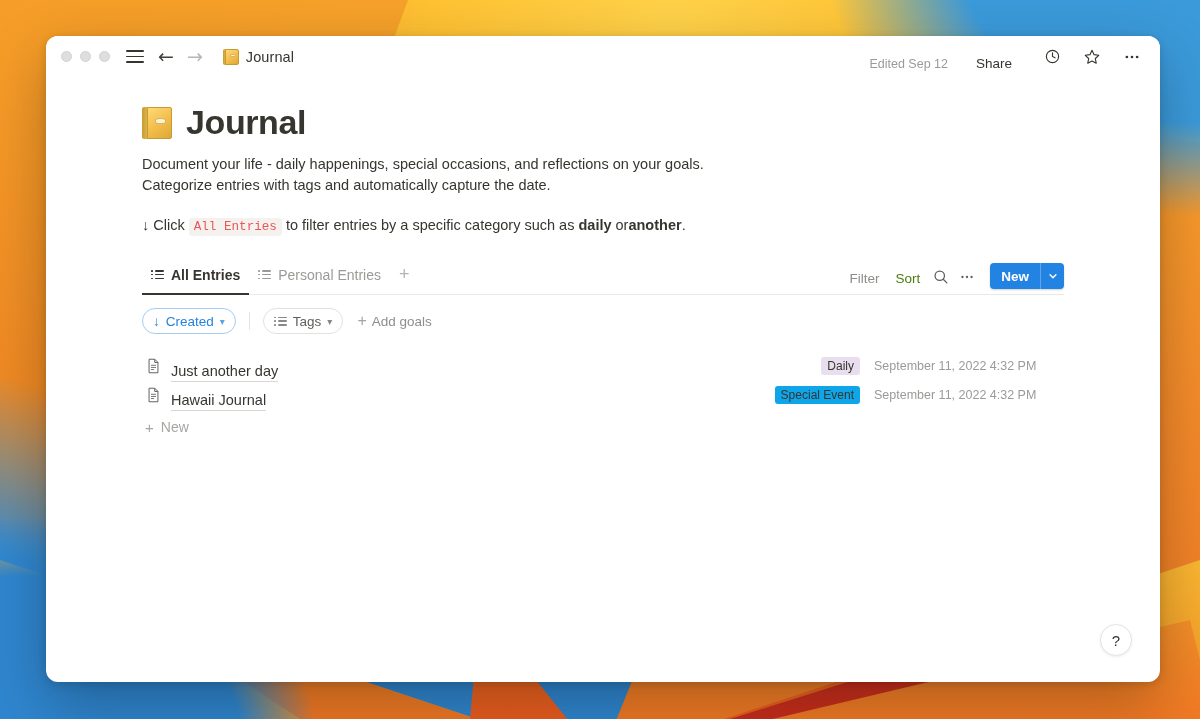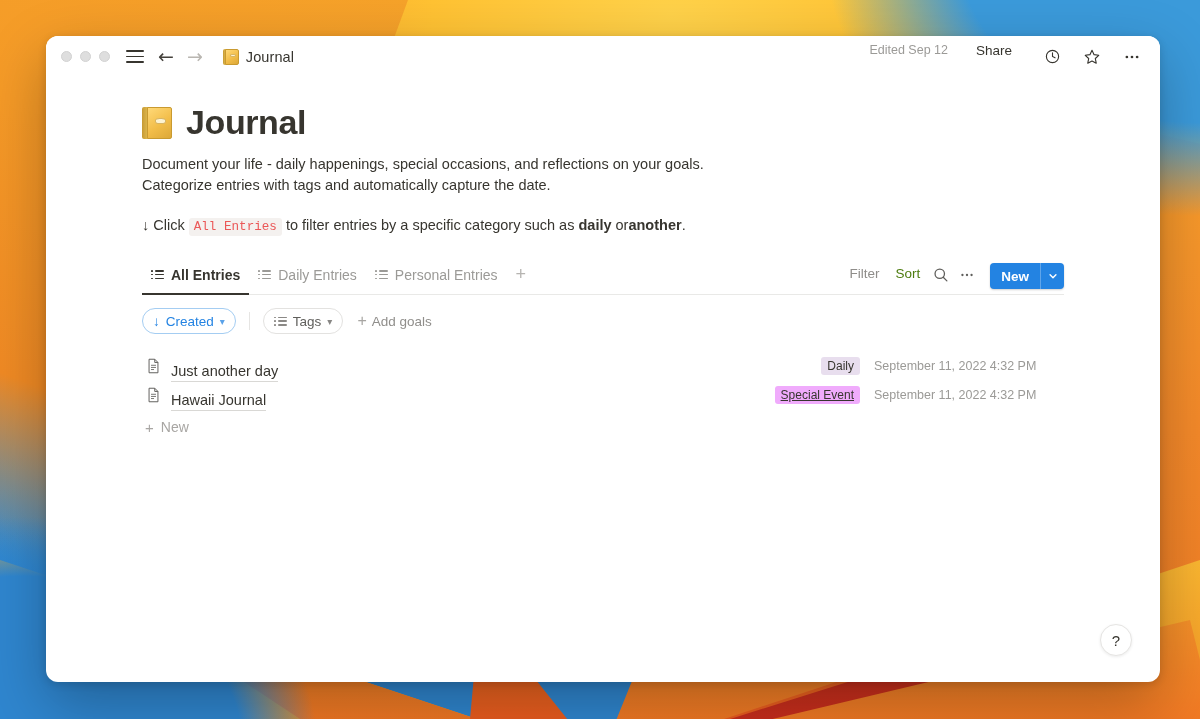--- a/index.html
+++ b/index.html
@@ -119,21 +119,21 @@
     border-radius: 1px 2px 2px 1px;
   }
   .book-emoji .label {
     position: absolute; left: 42%; top: 36%; width: 38%; height: 20%;
     background: #fdf3d2; border-radius: 40%;
     border: 0.5px solid #d7b463;
   }
 
   #titlebar-right {
     margin-left: auto;
-    display: flex; align-items: flex-start; gap: 12px;
+    display: flex; align-items: flex-end; gap: 12px;
   }
   #edited-label { font-size: 12.5px; color: #9b9a97; margin-right: 16px; }
   #share-btn { font-size: 13.5px; color: #37352f; font-weight: 500; margin-right: 14px; cursor: pointer; }
   .tb-btn { width: 28px; height: 28px; display:flex; align-items:center; justify-content:center; cursor: pointer; border-radius: 4px; }
   .tb-btn svg { display: block; }
 
   
   #content { padding: 0 0 0 0; }
   #page-header { padding: 26px 0 0 96px; }
 
@@ -194,21 +194,21 @@
   .list-icon { display: inline-flex; flex-direction: column; gap: 2.2px; width: 13px; }
   .list-icon i {
     display: block; height: 1.6px; background: currentColor; border-radius: 1px;
     margin-left: 4px; position: relative;
   }
   .list-icon i::before {
     content: ""; position: absolute; left: -4px; top: 0;
     width: 1.8px; height: 1.7px; background: currentColor; border-radius: 50%;
   }
 
-  #toolbar-right { display: flex; align-items: flex-start; gap: 0; padding-bottom: 5px; }
+  #toolbar-right { display: flex; align-items: flex-end; gap: 0; padding-bottom: 5px; }
   .tool-text { font-size: 13.5px; padding: 3px 8px; cursor: pointer; }
   #filter-btn { color: #8f8d8a; }
   #sort-btn { color: #4d7c0f; }
   .tool-icon-btn {
     width: 26px; height: 24px; display: flex; align-items: center; justify-content: center;
     color: #6b6a67; cursor: pointer;
   }
   #new-button {
     margin-left: 10px;
     display: flex; align-items: stretch;
@@ -263,21 +263,21 @@
     line-height: 19px;
     cursor: pointer;
     margin-top: 13px;
   }
   .row .spacer { flex: 1; }
   .tag {
     font-size: 12px; border-radius: 3px; padding: 2px 6px;
     color: #37352f; white-space: nowrap;
   }
   .tag.daily { background: #e8deee; }
-  .tag.special { background: #f0abfc; text-decoration: underline; }
+  .tag.special { background: #0ea5e9; }
   .row .date {
     font-size: 12.5px; color: #9b9a97; width: 190px; 
     margin-left: 14px;
   }
   #new-row {
     display: flex; align-items: center; gap: 7px;
     height: 30px; margin-top: 3px;
     color: #a8a6a3; font-size: 14px; cursor: pointer; padding-left: 3px;
   }
   #new-row .plus { font-size: 15px; line-height: 1; }
@@ -431,28 +431,20 @@
 
             <div class="tab active">
               <span class="list-icon">
                   <i></i>
                   <i></i>
                   <i></i>
                 </span>
               <span>All Entries</span>
             </div>
 
-            <div class="tab">
-              <span class="list-icon">
-                  <i></i>
-                  <i></i>
-                  <i></i>
-                </span>
-              <span>Daily Entries</span>
-            </div>
 
             <div class="tab">
               <span class="list-icon">
                   <i></i>
                   <i></i>
                   <i></i>
                 </span>
               <span>Personal Entries</span>
             </div>
 

